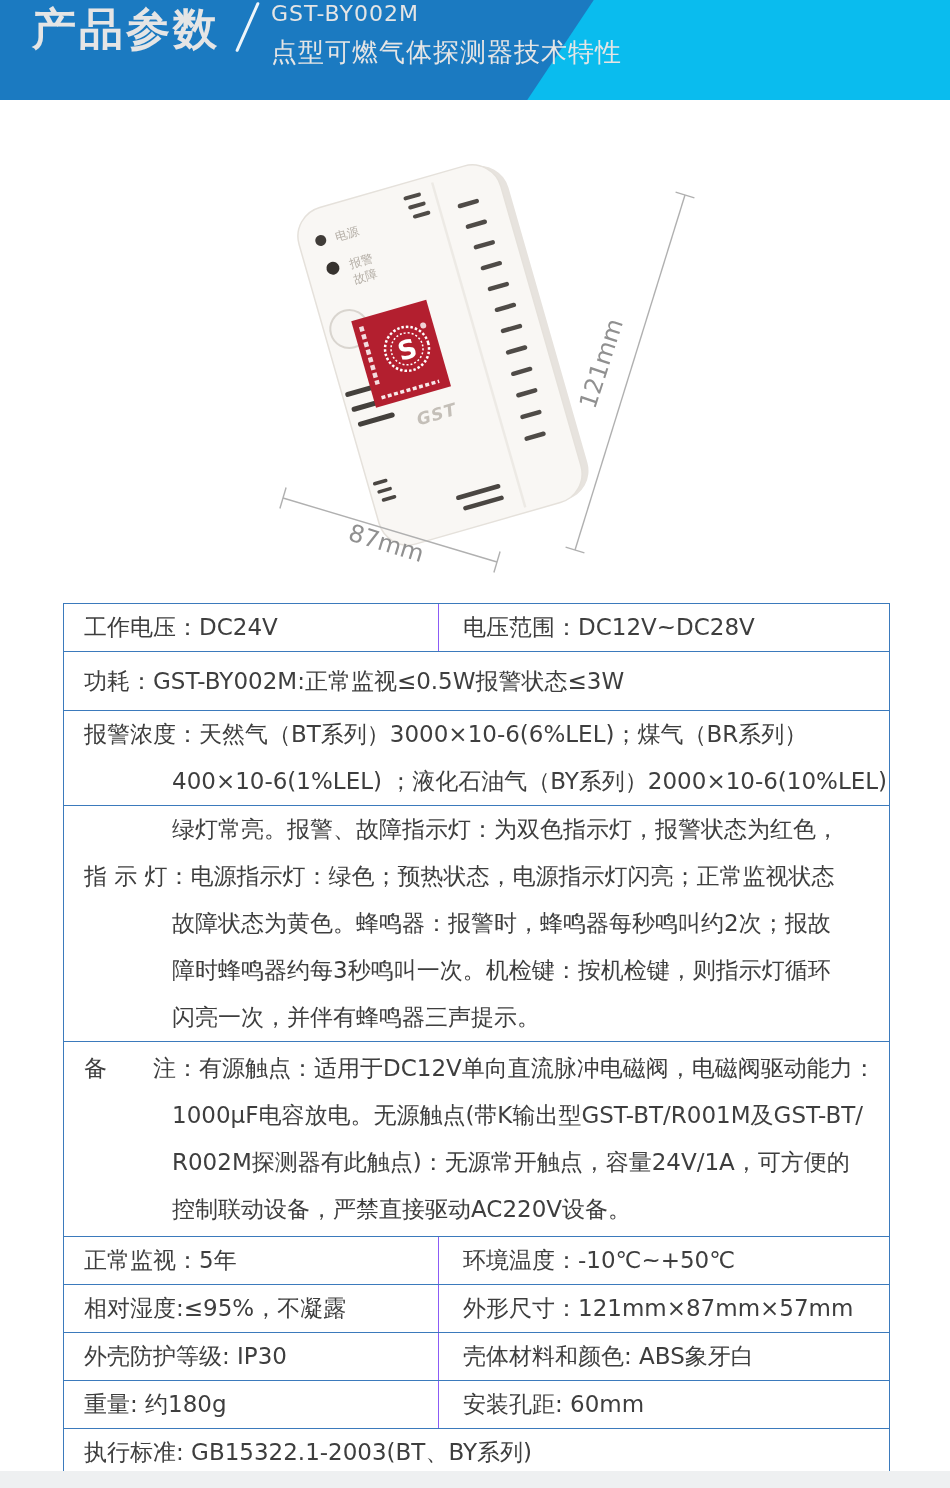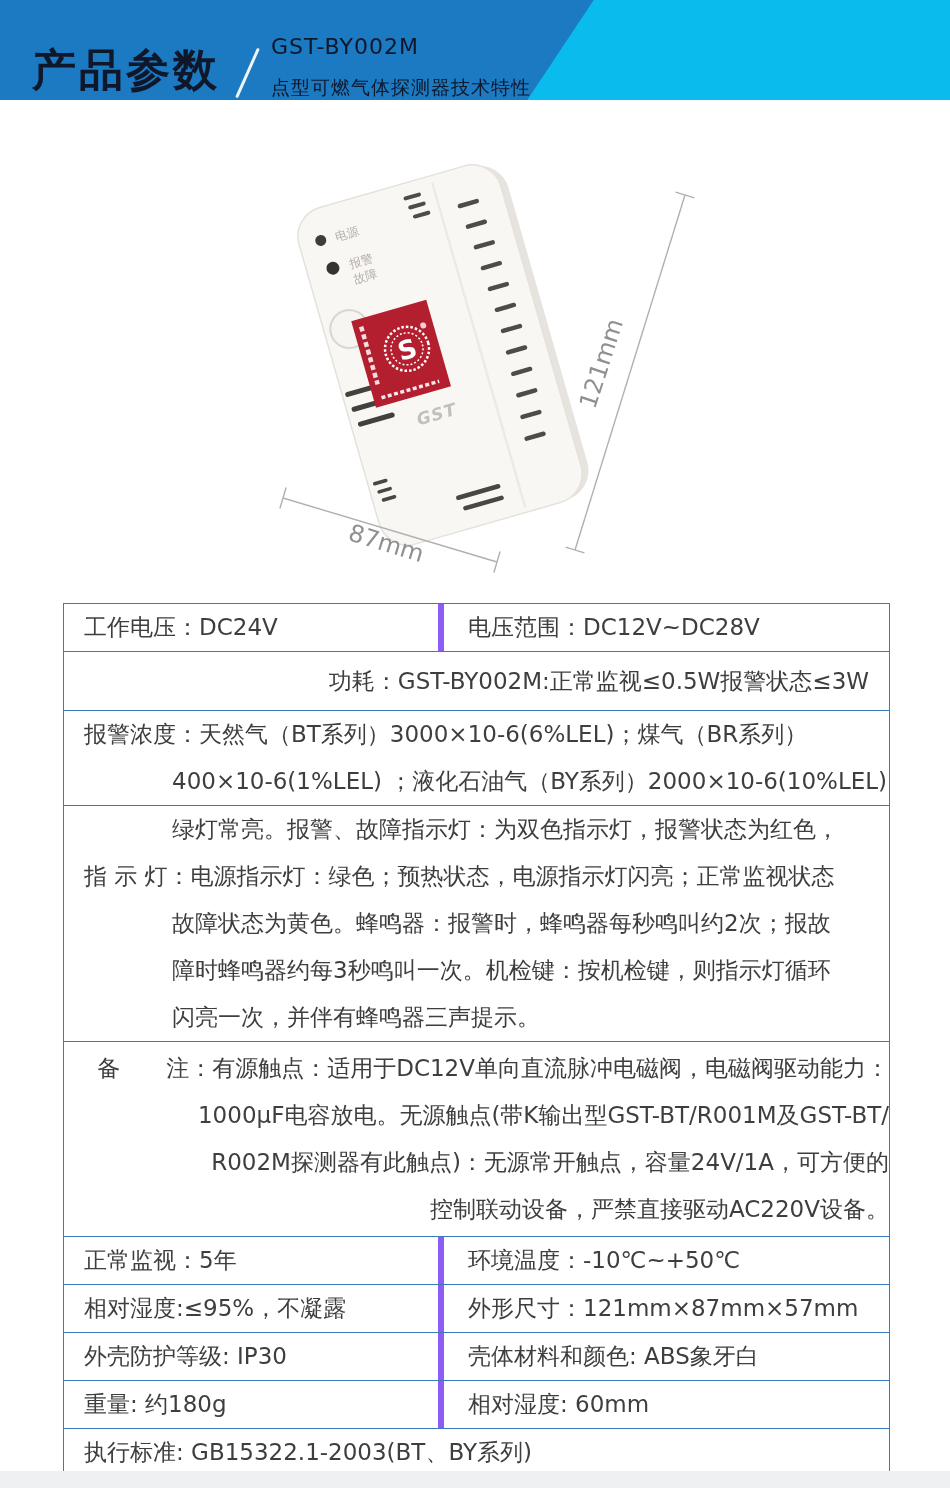--- a/index.html
+++ b/index.html
@@ -3,46 +3,46 @@
 <meta charset="utf-8">
 <style>
   html,body{margin:0;padding:0;}
   body{font-family:"DejaVu Sans","Liberation Sans",sans-serif;background:#e9e9e9;}
   .page{position:relative;width:950px;height:1488px;background:#ffffff;overflow:hidden;margin:0 auto;}
 
   
   .banner{position:relative;width:100%;height:100px;background:#1b7ac1;overflow:hidden;}
   .banner-light{position:absolute;inset:0;background:#0abcee;
     clip-path:polygon(62.5% 0,100% 0,100% 100%,55.5% 100%);}
-  .banner-content{position:relative;z-index:2;display:flex;align-items:flex-end;height:100%;padding-left:32px;color:#0f172a;}
+  .banner-content{position:relative;z-index:2;display:flex;align-items:flex-start;height:100%;padding-left:32px;color:#e5e5e5;}
   .banner-title{font-size:44px;font-weight:bold;letter-spacing:3px;margin:0;}
   .banner-slash{width:3px;height:54px;background:rgba(255,255,255,.92);transform:rotate(24deg);margin:0 22px 0 26px;border-radius:2px;}
   .banner-sub{line-height:1.3;}
   .banner-model{font-size:22px;font-weight:normal;letter-spacing:1px;}
-  .banner-subtitle{font-size:19px;margin-top:14px;letter-spacing:1px;}
+  .banner-subtitle{font-size:26px;margin-top:7px;letter-spacing:1px;}
 
   
   .figure{width:100%;height:503px;background:#ffffff;}
   .figure svg{display:block;margin:0 auto;}
   .dim-label{fill:#909090;font-size:24px;}
   .dev-label{fill:#b4aea6;font-size:12px;}
 
   
   .spec-table{width:825px;margin-left:63px;border:1px solid #3b7abc;background:#fff;
     color:#3e3e3e;font-size:23px;}
   .row{border-bottom:1px solid #3b7abc;background:#fff;}
   .row:last-child{border-bottom:none;}
   .row.two{display:flex;}
   .cell{padding:10px 20px;line-height:27px;white-space:nowrap;}
   .cell.left{width:334px;flex:none;}
-  .cell.right{flex:1;border-left:6px solid #8b5cf6;padding-left:24px;}
-  .row.single .cell{padding:15px 20px;line-height:28px;text-align:right;}
+  .cell.right{flex:1;border-left:1px solid #8b5cf6;padding-left:24px;}
+  .row.single .cell{padding:15px 20px;line-height:28px;}
   .row.single-sm .cell{padding:9px 20px;line-height:28px;}
   .row.multi{padding:0;}
-  .row.multi.pad{padding:3px 0;text-align:right;}
+  .row.multi.pad{padding:3px 0;}
   .line{height:47px;line-height:47px;padding-left:20px;white-space:nowrap;}
   .line.cont{padding-left:108px;}
 
   .footer-strip{position:absolute;left:0;right:0;bottom:0;height:17px;background:#eef0f1;}
 </style>
 </head>
 <body>
 
 <div class="page">
 
@@ -184,21 +184,21 @@
       <div class="cell right">外形尺寸：121mm×87mm×57mm</div>
     </div>
 
     <div class="row two">
       <div class="cell left">外壳防护等级: IP30</div>
       <div class="cell right">壳体材料和颜色: ABS象牙白</div>
     </div>
 
     <div class="row two">
       <div class="cell left">重量: 约180g</div>
-      <div class="cell right">相对湿度: 60mm</div>
+      <div class="cell right">安装孔距: 60mm</div>
     </div>
 
     <div class="row single-sm">
       <div class="cell">执行标准: GB15322.1-2003(BT、BY系列)</div>
     </div>
 
   </section>
 
   <div class="footer-strip"></div>
 </div>

